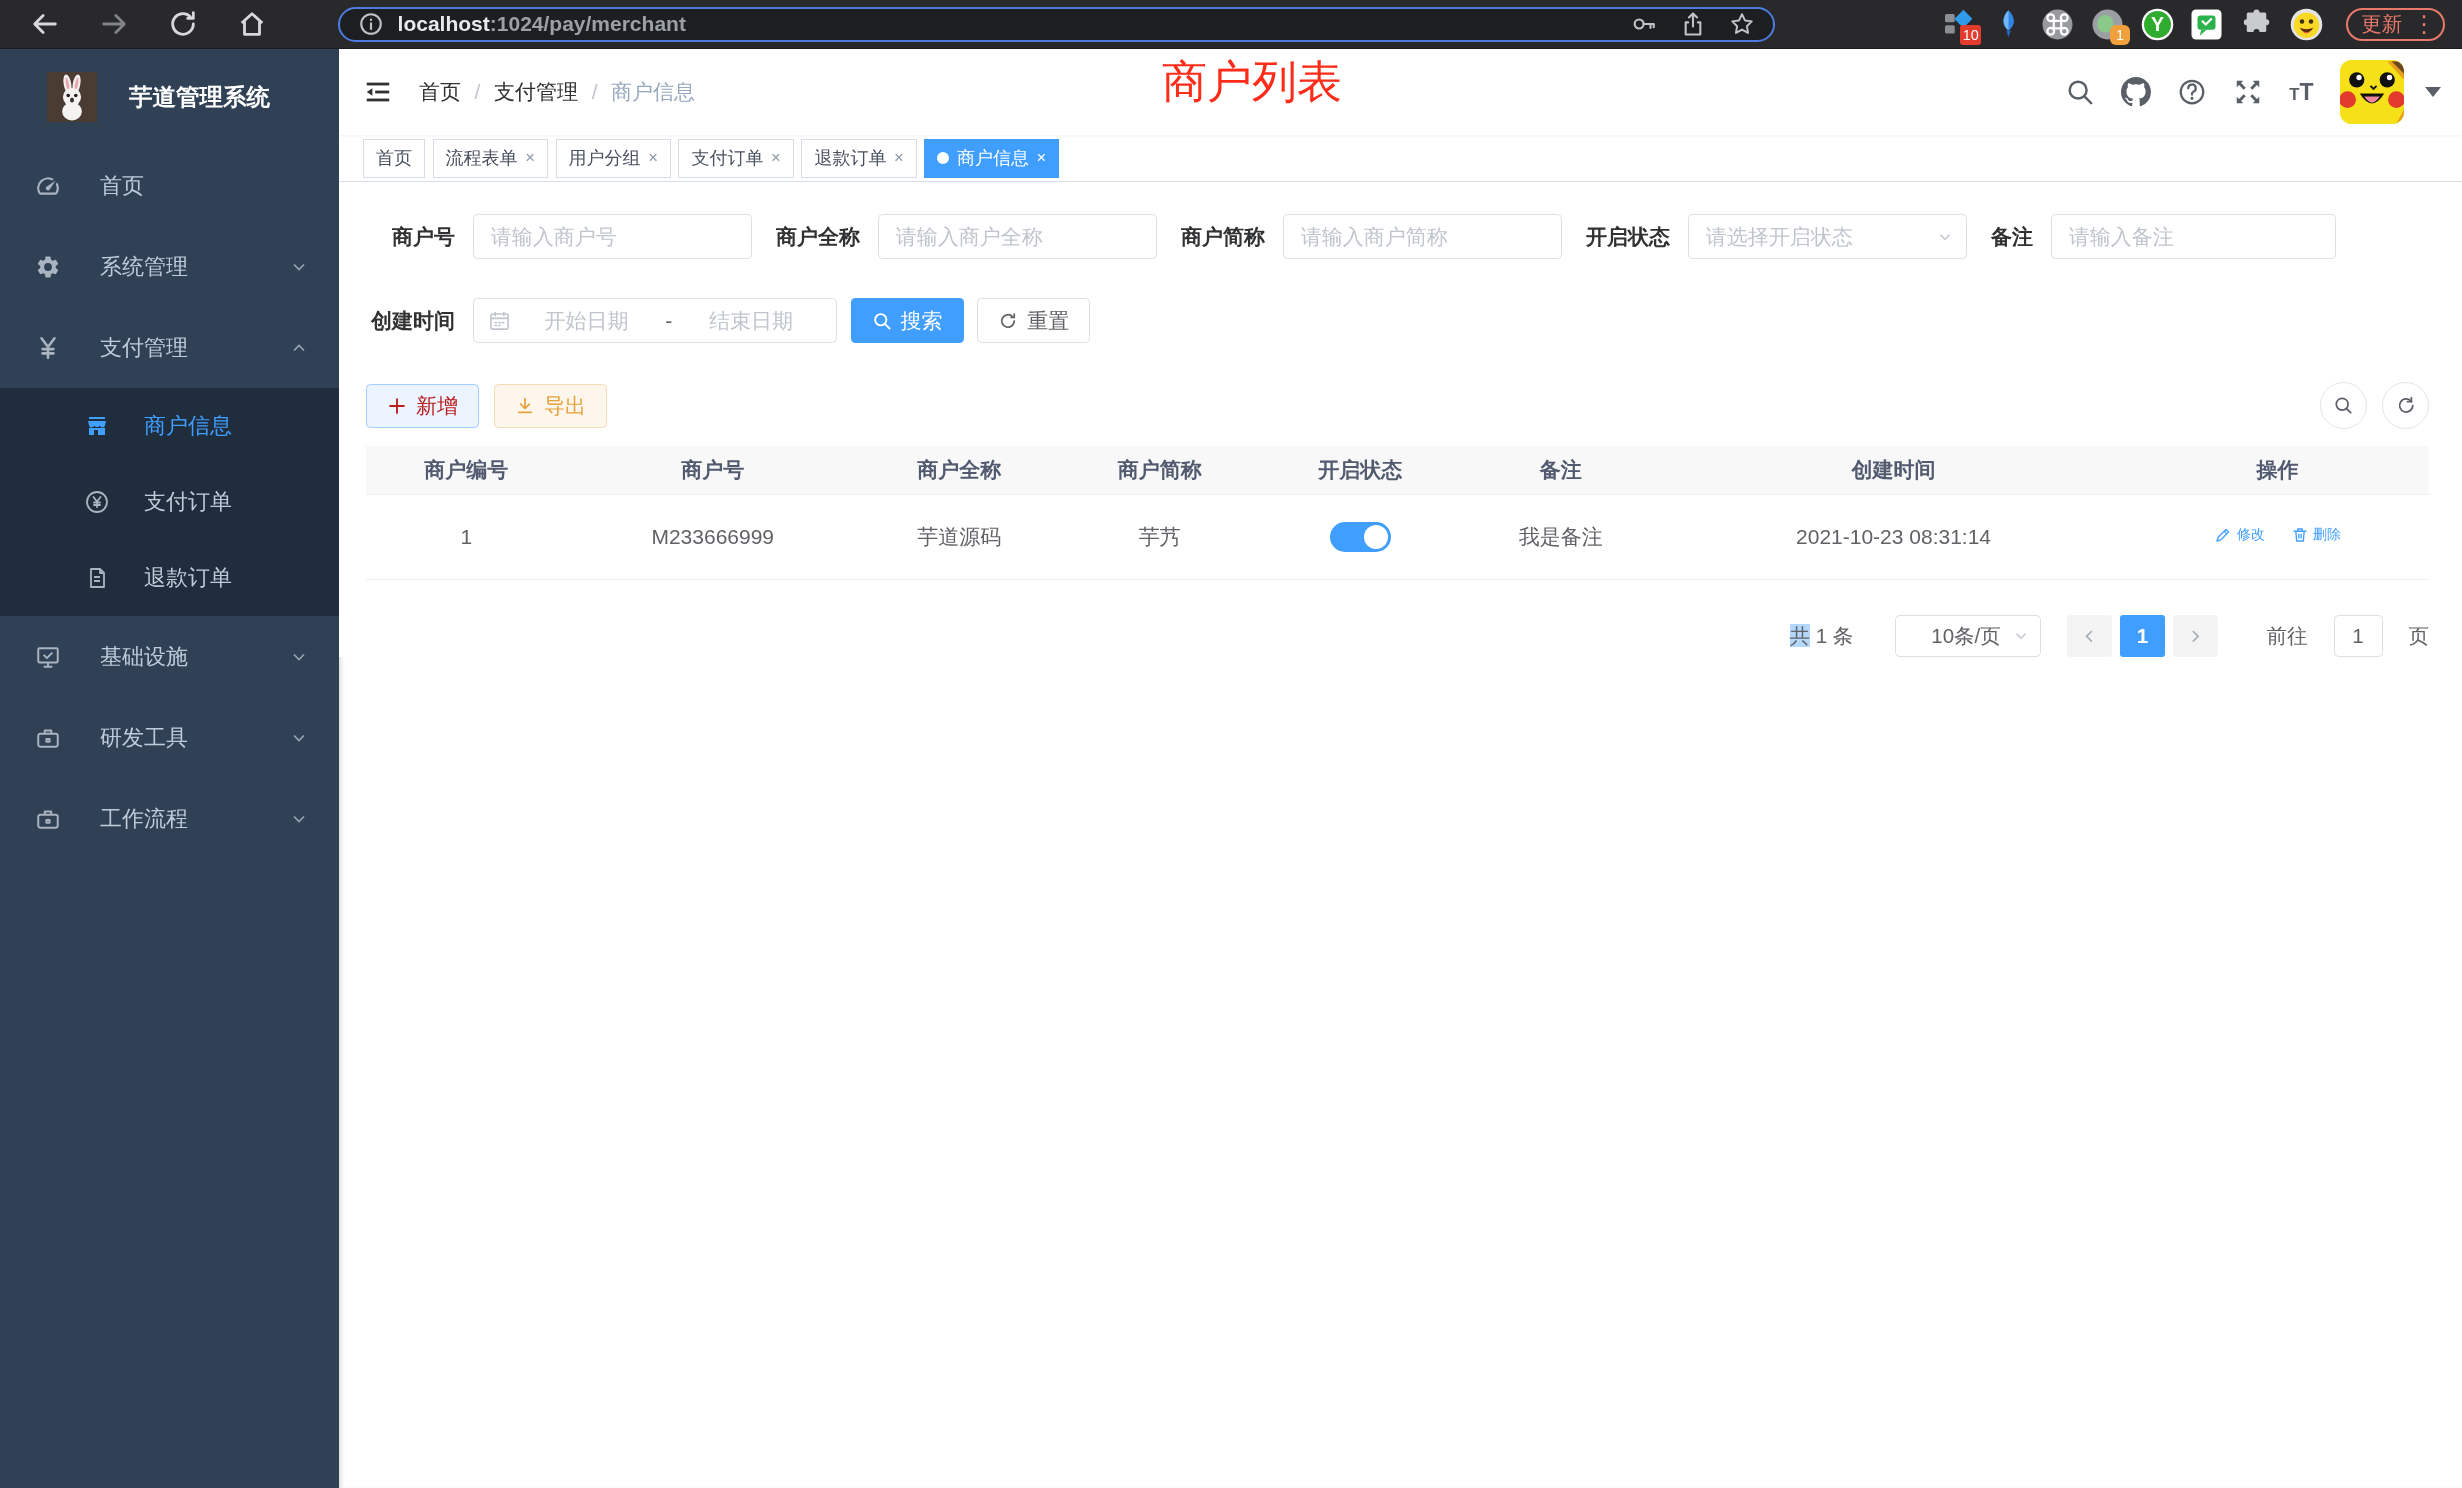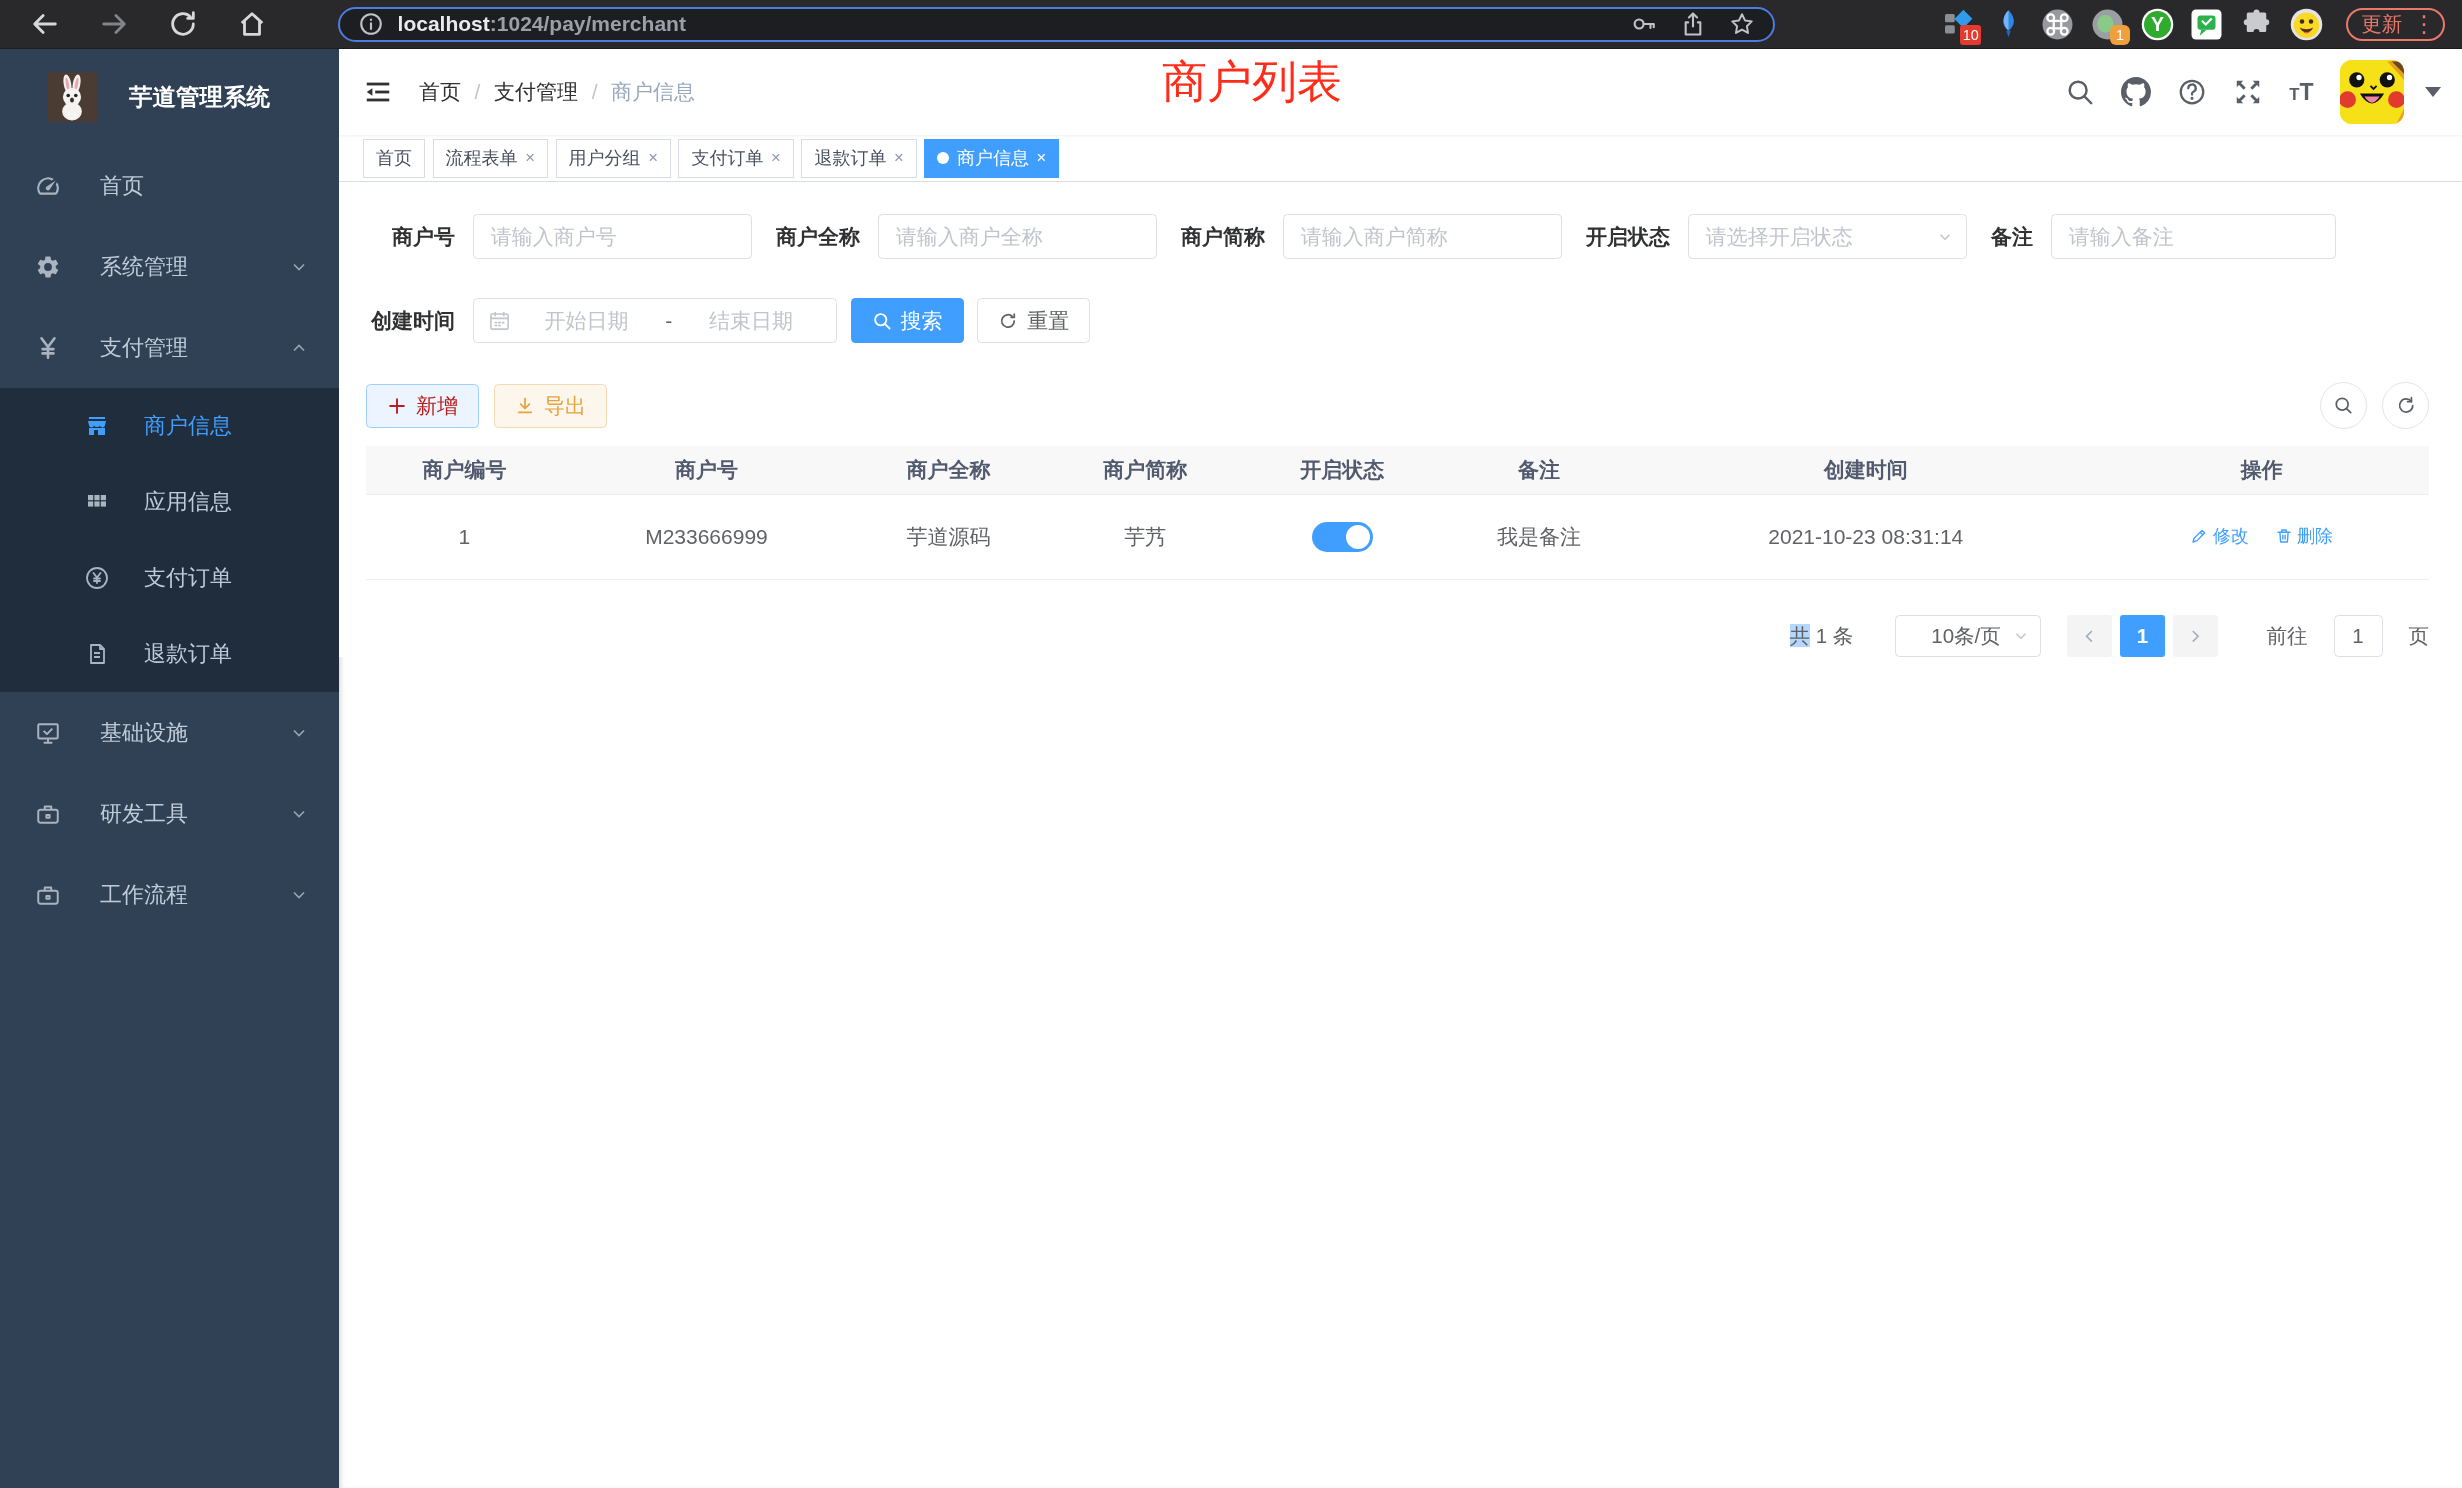--- a/index.html
+++ b/index.html
@@ -106,21 +106,21 @@
 
   
   .tbl { width:100%; border-collapse:collapse; margin-top:4.5px; }
   .tbl th { background:#f8f8f9; height:49px; font-size:21px; color:#515a6e; font-weight:700;
             border-bottom:0.8px solid #ebeef5; text-align:center; }
   .tbl td { height:85px; font-size:21px; color:#606266; border-bottom:0.8px solid #ebeef5; text-align:center; }
   .switch { width:61px; height:30px; border-radius:15px; background:#409eff; position:relative;
             display:inline-block; cursor:pointer; vertical-align:middle;}
   .switch::after { content:""; position:absolute; top:3px; right:3px; width:24px; height:24px;
                    border-radius:50%; background:#fff; }
-  .alink { color:#409eff; font-size:18px; display:inline-flex; align-items:center; gap:4.5px; cursor:pointer; }
+  .alink { color:#409eff; font-size:14px; display:inline-flex; align-items:center; gap:4.5px; cursor:pointer; }
   .alink + .alink { margin-left:20px; }
   .alink svg { width:18px; height:18px; }
 
   
   .pag { display:flex; align-items:center; justify-content:flex-end; margin-top:35px; font-size:20.5px;
          color:#606266; gap:26px; }
   .hl { background:#b3d7fd; }
   .psel { width:146px; height:42px; border:0.8px solid #dcdfe6; border-radius:4.5px; display:flex;
           align-items:center; padding:0 10.6px 0 24px; color:#606266; cursor:pointer;margin-left:16px; }
   .psel span { flex:1; text-align:center; }
@@ -295,31 +295,20 @@
               <path d="M6 15l6-6 6 6"></path>
             </svg>
         </div>
 
         <div class="submenu">
           <div class="smitem active">
             <svg class="mi" viewBox="0 0 24 24" fill="currentColor">
                 <path d="M4 3h16v2H4zM3 7h18l-1 4.2a2.6 2.6 0 0 1-5.1.3A2.6 2.6 0 0 1 12 13a2.6 2.6 0 0 1-2.9-1.5A2.6 2.6 0 0 1 4 11.2zM4 14h16v7H13v-5H9v5H4z"></path>
               </svg>
             <span class="ml">商户信息</span>
-          </div>
-          <div class="smitem">
-            <svg class="mi" viewBox="0 0 24 24" fill="currentColor">
-                <rect x="3" y="5" width="5.2" height="5.2"></rect>
-                <rect x="9.4" y="5" width="5.2" height="5.2"></rect>
-                <rect x="15.8" y="5" width="5.2" height="5.2"></rect>
-                <rect x="3" y="11.4" width="5.2" height="5.2"></rect>
-                <rect x="9.4" y="11.4" width="5.2" height="5.2"></rect>
-                <rect x="15.8" y="11.4" width="5.2" height="5.2"></rect>
-              </svg>
-            <span class="ml">应用信息</span>
           </div>
           <div class="smitem">
             <svg class="mi" viewBox="0 0 24 24" fill="none" stroke="currentColor" stroke-width="1.8" stroke-linecap="round">
                 <circle cx="12" cy="12" r="10"></circle>
                 <path d="M8.5 7l3.5 4.5L15.5 7M12 11.5V17M9 12.5h6M9 15h6"></path>
               </svg>
             <span class="ml">支付订单</span>
           </div>
           <div class="smitem">
             <svg class="mi" viewBox="0 0 24 24" fill="none" stroke="currentColor" stroke-width="1.8" stroke-linejoin="round">

